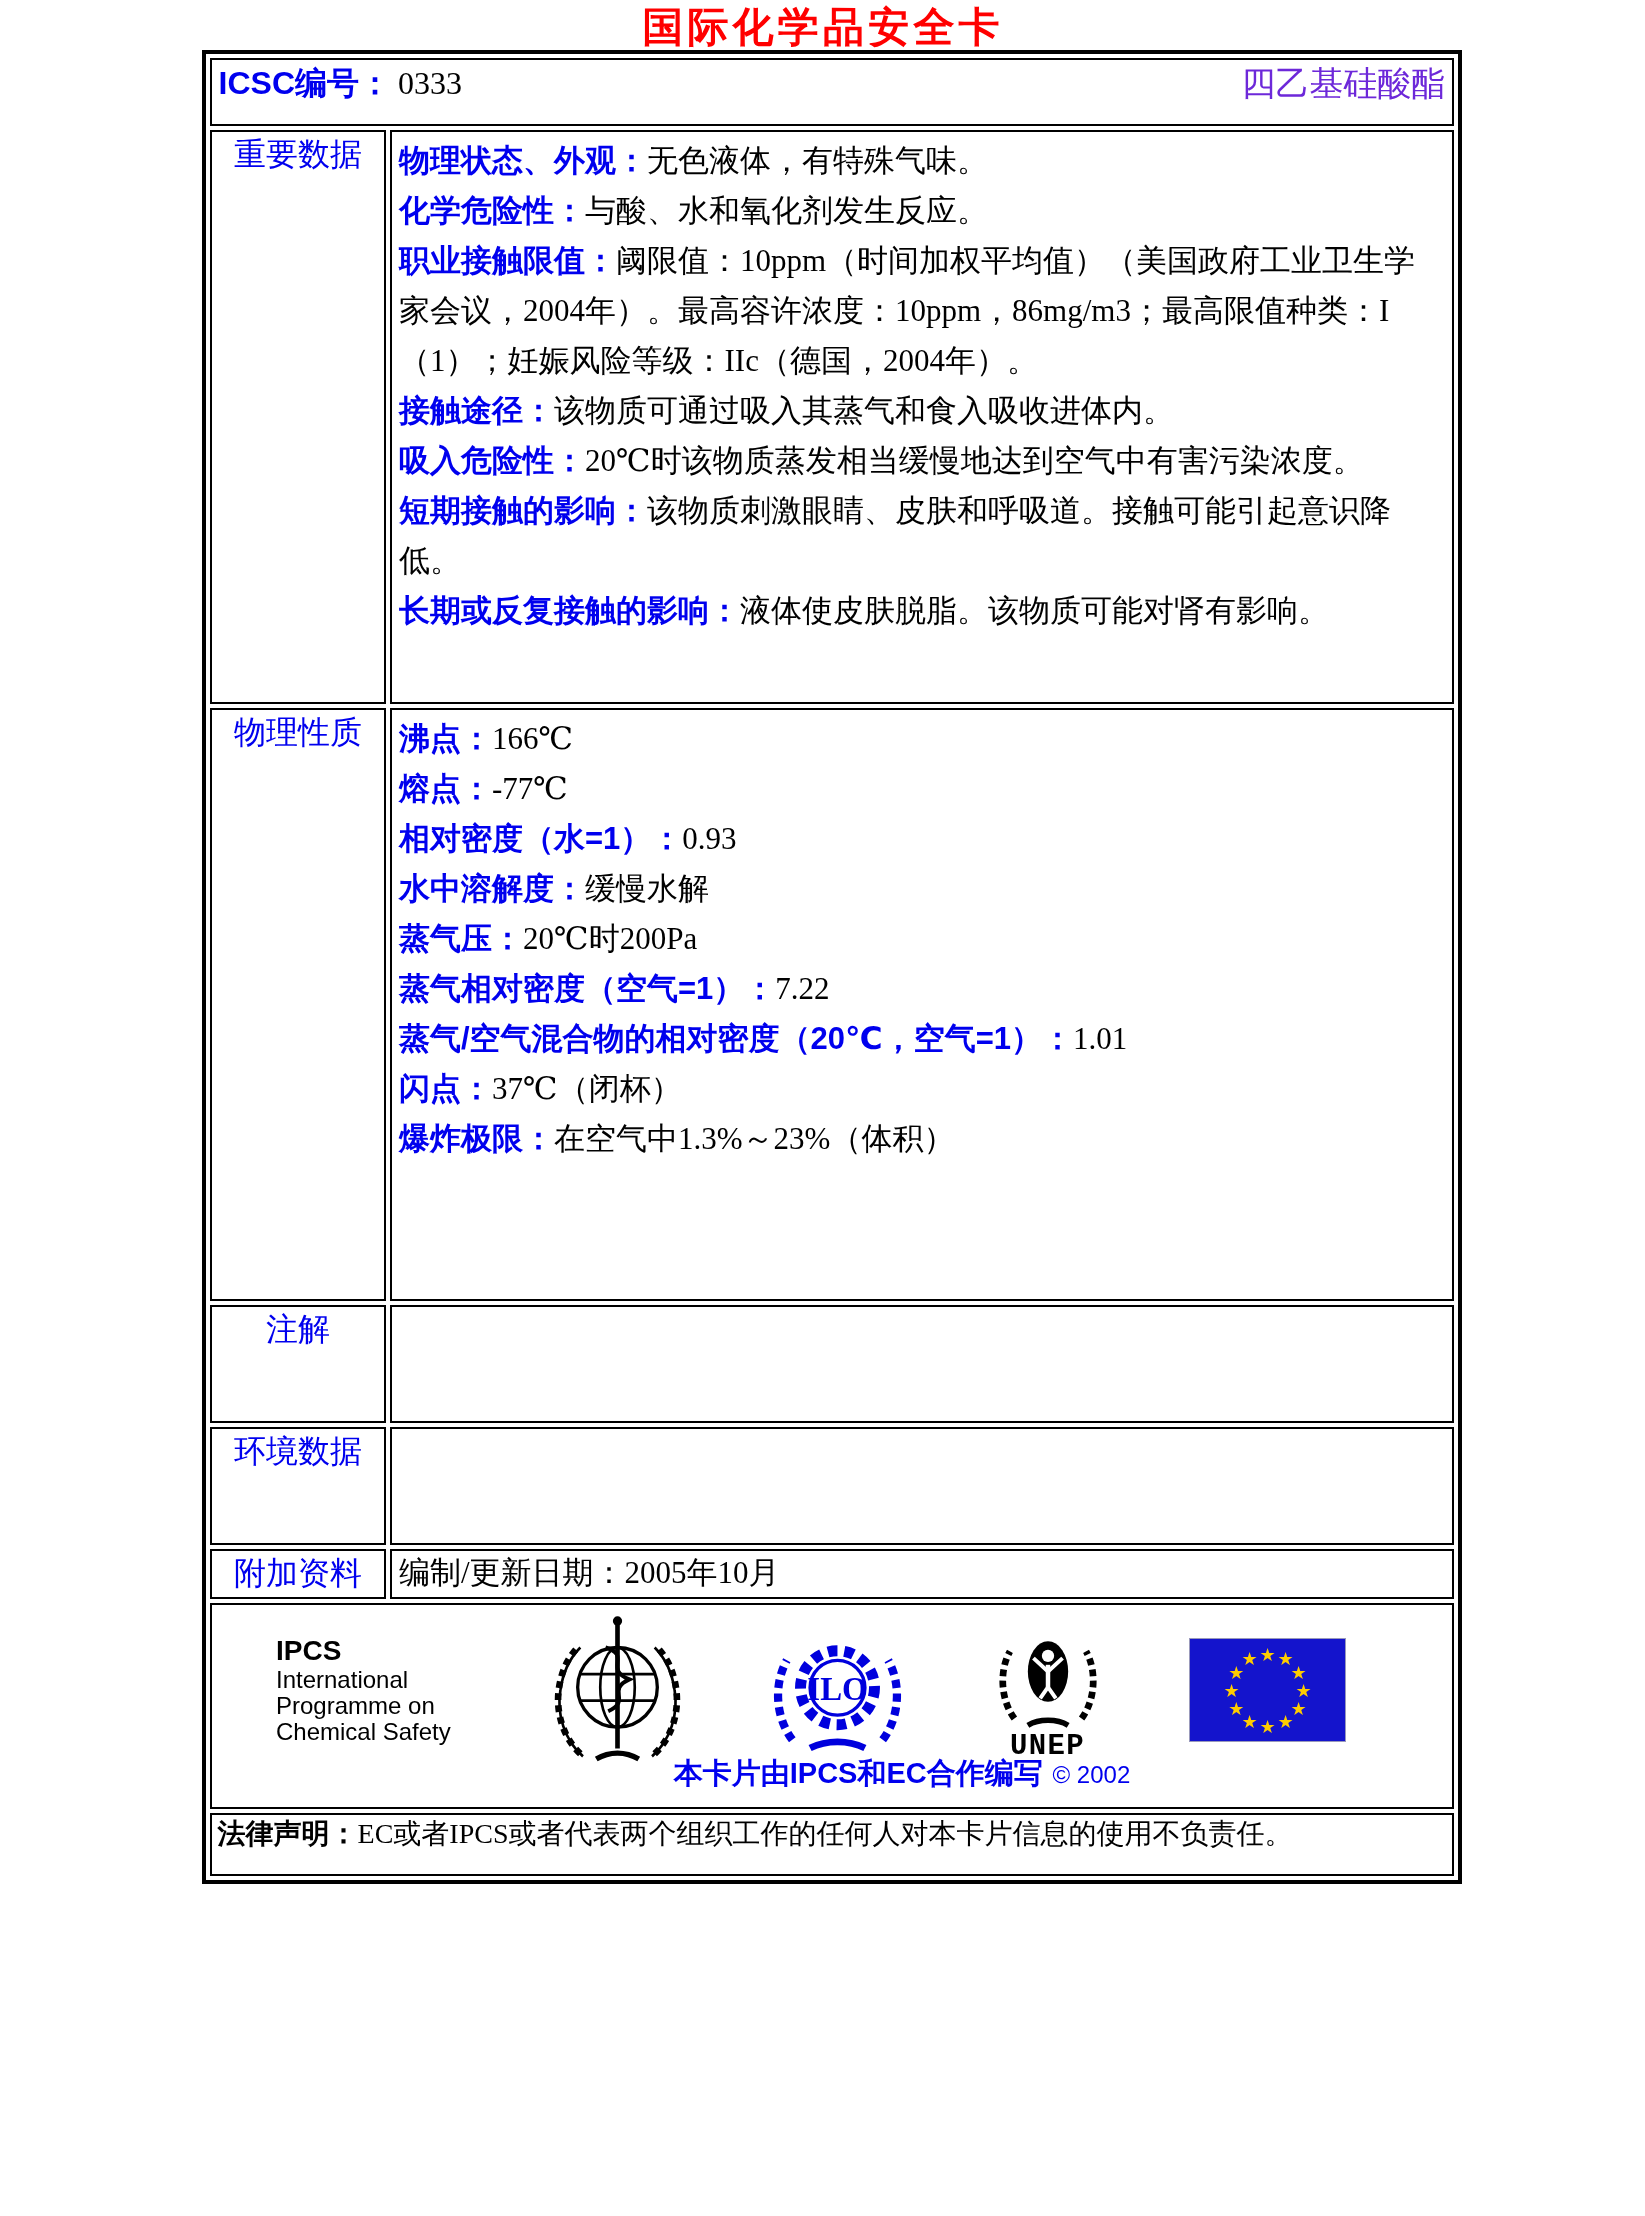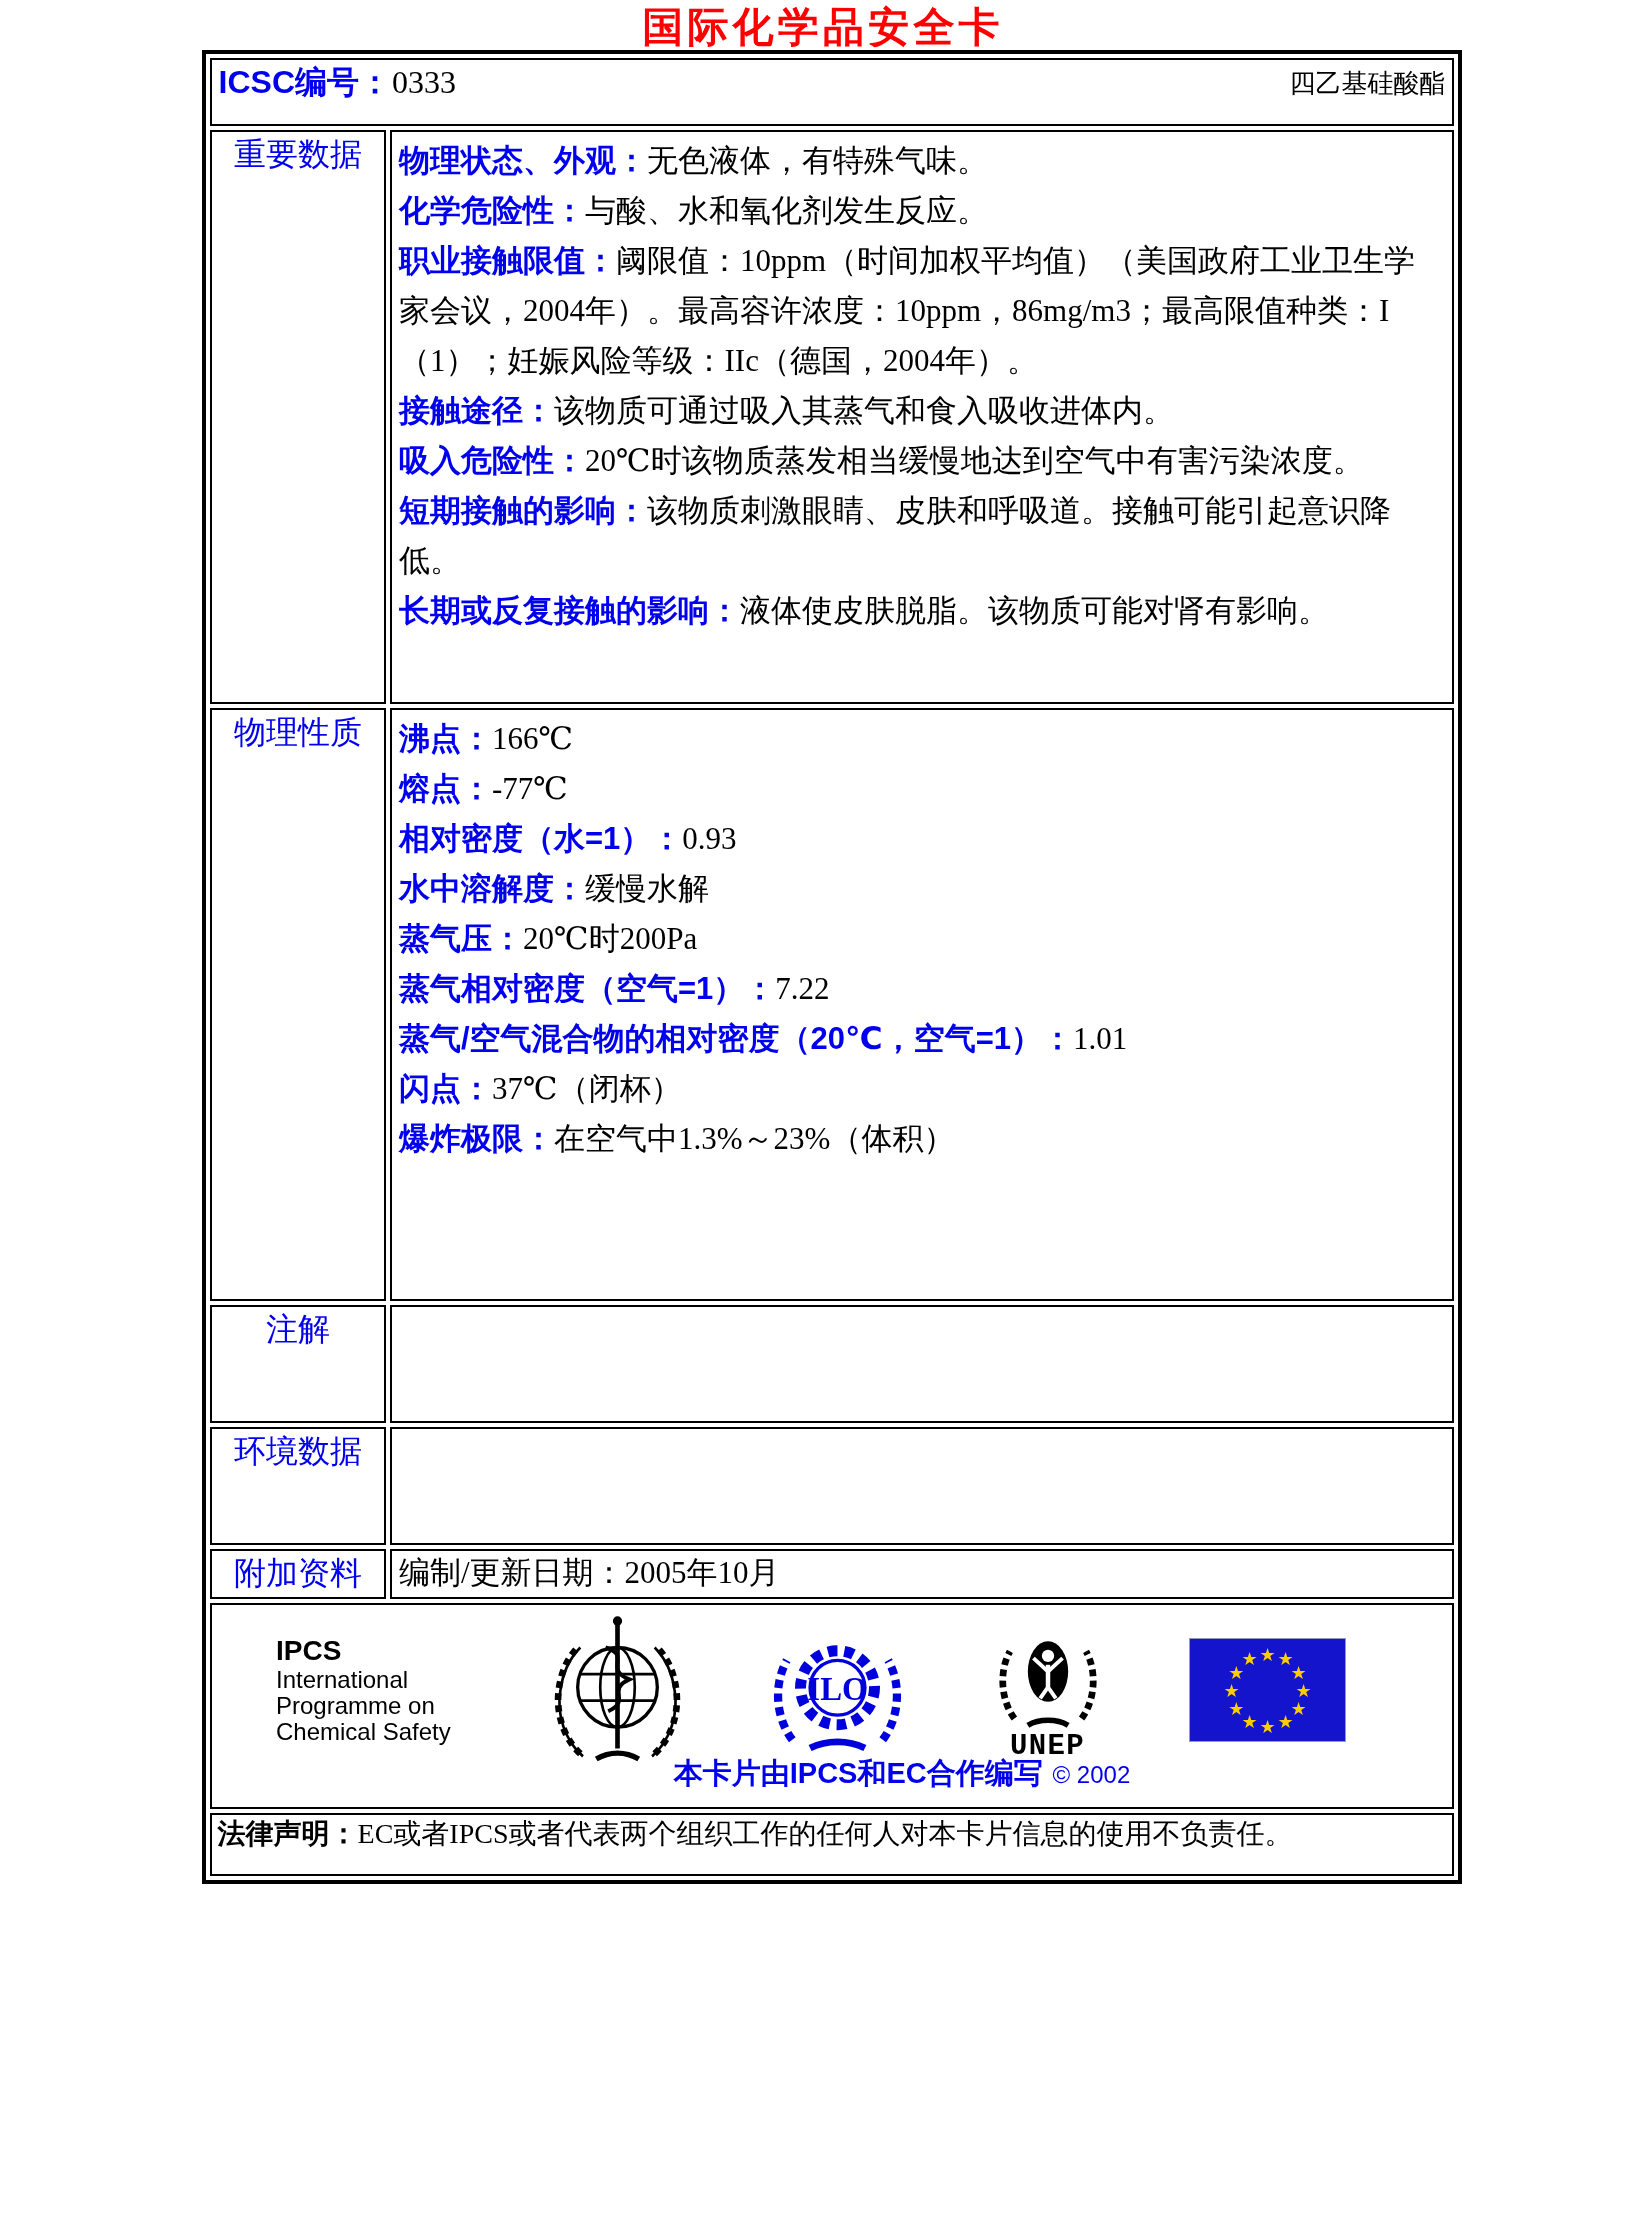--- a/index.html
+++ b/index.html
@@ -51,26 +51,26 @@
   }
   .icsc-label {
     color: #0000ee;
     font-weight: bold;
     font-size: 32px;
   }
   .icsc-number {
     color: #000;
     font-family: "Liberation Serif", "DejaVu Serif", serif;
     font-size: 32px;
-    margin-left: 1px;
+    margin-left: 7px;
   }
   .chem-name {
-    color: #000000;
-    font-family: "Liberation Serif", "DejaVu Serif", serif;
-    font-size: 26px;
+    color: #6d28d9;
+    font-family: "Liberation Serif", "DejaVu Serif", serif;
+    font-size: 34px;
   }
   td.row-label {
     vertical-align: middle;
     text-align: center;
     color: #0000ee;
     font-size: 32px;
     font-family: "Liberation Sans", "DejaVu Sans", sans-serif;
   }
   td.row-content {
     padding: 4.2px 7px;

